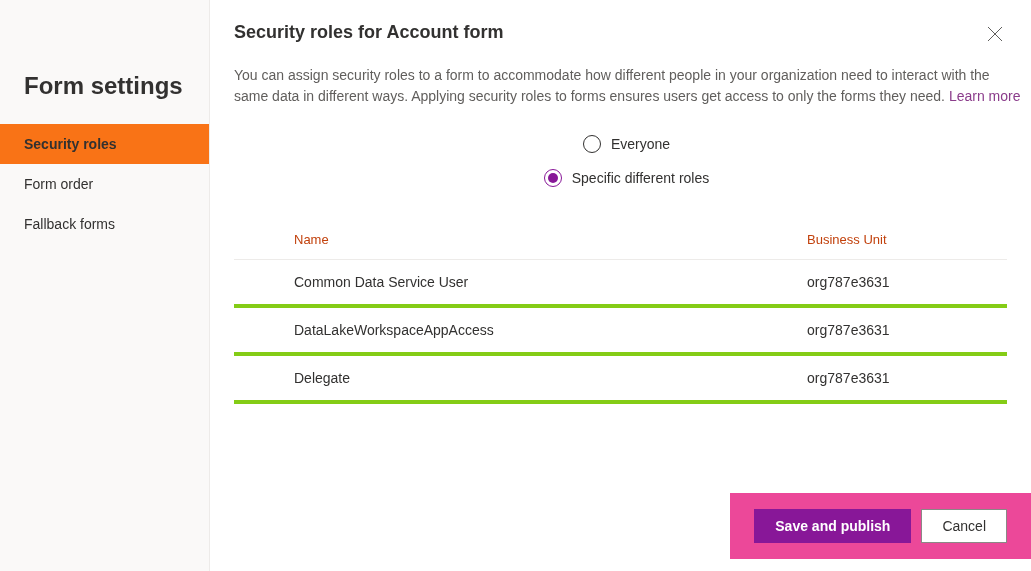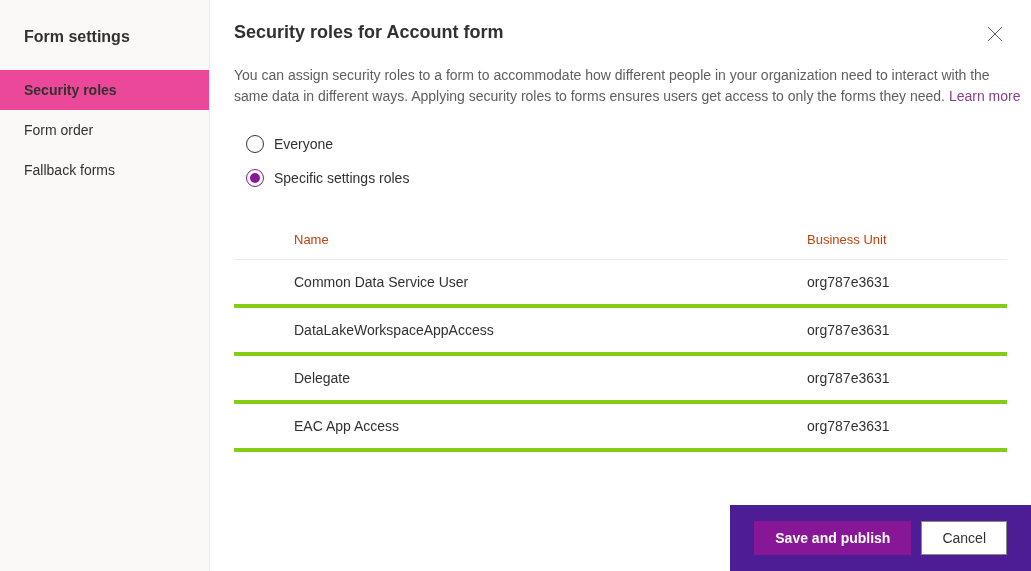--- a/index.html
+++ b/index.html
@@ -17,33 +17,34 @@
       overflow: hidden;
       display: flex;
     }
     .sidebar {
       width: 210px;
       background: #faf9f8;
       border-right: 1px solid #edebe9;
       flex-shrink: 0;
     }
     .sidebar-title {
-      font-size: 16px;
+      font-size: 24px;
       font-weight: 600;
       padding: 28px 24px 24px 24px;
       color: #323130;
+      margin-top: 44px;
     }
     .sidebar-item {
       padding: 12px 24px;
       cursor: pointer;
       font-size: 14px;
       color: #323130;
     }
     .sidebar-item.active {
-      background: #ec4899;
+      background: #f97316;
       font-weight: 600;
     }
     .main {
       flex: 1;
       display: flex;
       flex-direction: column;
       position: relative;
     }
     .main-header {
       display: flex;
@@ -81,20 +82,21 @@
       cursor: pointer;
     }
     .radio-group {
       padding: 28px 24px 8px 36px;
     }
     .radio-option {
       display: flex;
       align-items: center;
       margin-bottom: 16px;
       cursor: pointer;
+      justify-content: center;
     }
     .radio-circle {
       width: 18px;
       height: 18px;
       border: 1px solid #323130;
       border-radius: 50%;
       margin-right: 10px;
       display: flex;
       align-items: center;
       justify-content: center;
@@ -157,26 +159,26 @@
       padding: 14px 8px 14px 60px;
       border-bottom: 4px solid #84cc16;
       font-size: 14px;
       color: #323130;
     }
     td:nth-child(2) {
       padding-left: 8px;
     }
     .footer {
       position: absolute;
-      bottom: 0;
+      bottom: 12px;
       right: 0;
       padding: 16px 24px;
       display: flex;
       gap: 10px;
-      background: #4c1d95;
+      background: #ec4899;
     }
     .btn {
       padding: 8px 20px;
       font-size: 14px;
       cursor: pointer;
       border: 1px solid;
       font-family: inherit;
     }
     .btn-primary {
       background: #881798;
@@ -223,21 +225,21 @@
 
   <div class="radio-group">
     <div class="radio-option">
       <div class="radio-circle"></div>
       <span class="radio-label">Everyone</span>
     </div>
     <div class="radio-option">
       <div class="radio-circle selected">
         <div class="radio-dot"></div>
       </div>
-      <span class="radio-label">Specific settings roles</span>
+      <span class="radio-label">Specific different roles</span>
     </div>
   </div>
 
   <div class="table-container">
     <div class="table-scroll">
       <table>
         <thead>
           <tr>
             <th>Name</th>
             <th>Business Unit</th>
@@ -249,24 +251,20 @@
               <td>org787e3631</td>
             </tr>
             <tr>
               <td>DataLakeWorkspaceAppAccess</td>
               <td>org787e3631</td>
             </tr>
             <tr>
               <td>Delegate</td>
               <td>org787e3631</td>
             </tr>
-            <tr>
-              <td>EAC App Access</td>
-              <td>org787e3631</td>
-            </tr>
           </tbody>
       </table>
     </div>
   </div>
 
   <div class="footer">
     <button class="btn btn-primary">Save and publish</button>
     <button class="btn btn-secondary">Cancel</button>
   </div>
 </div>

